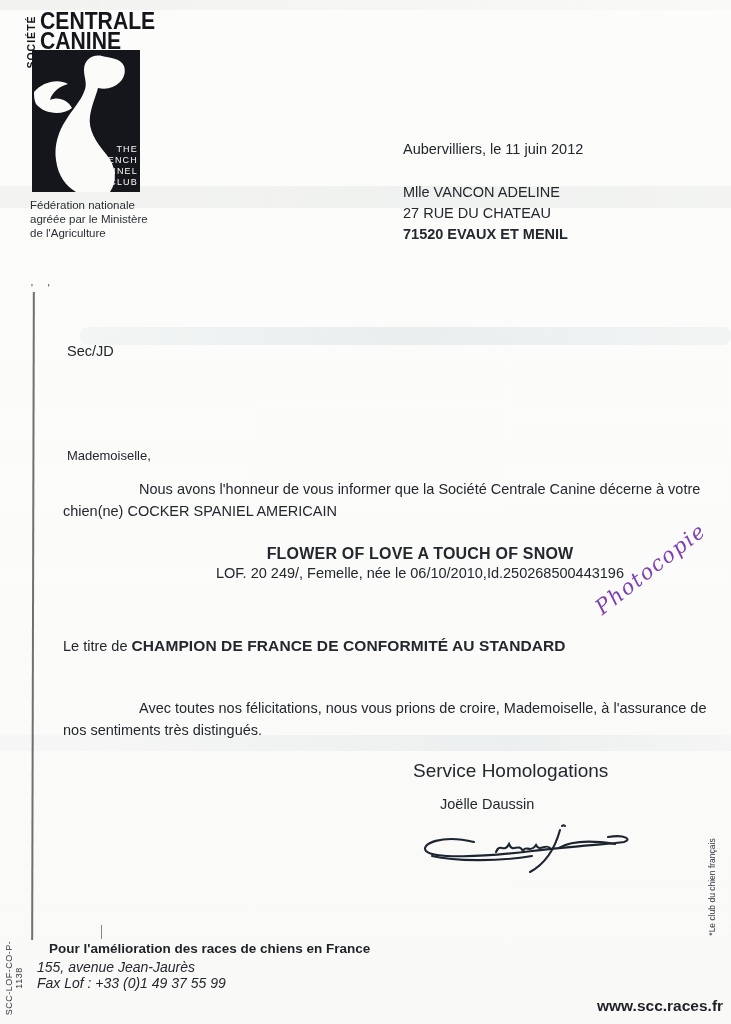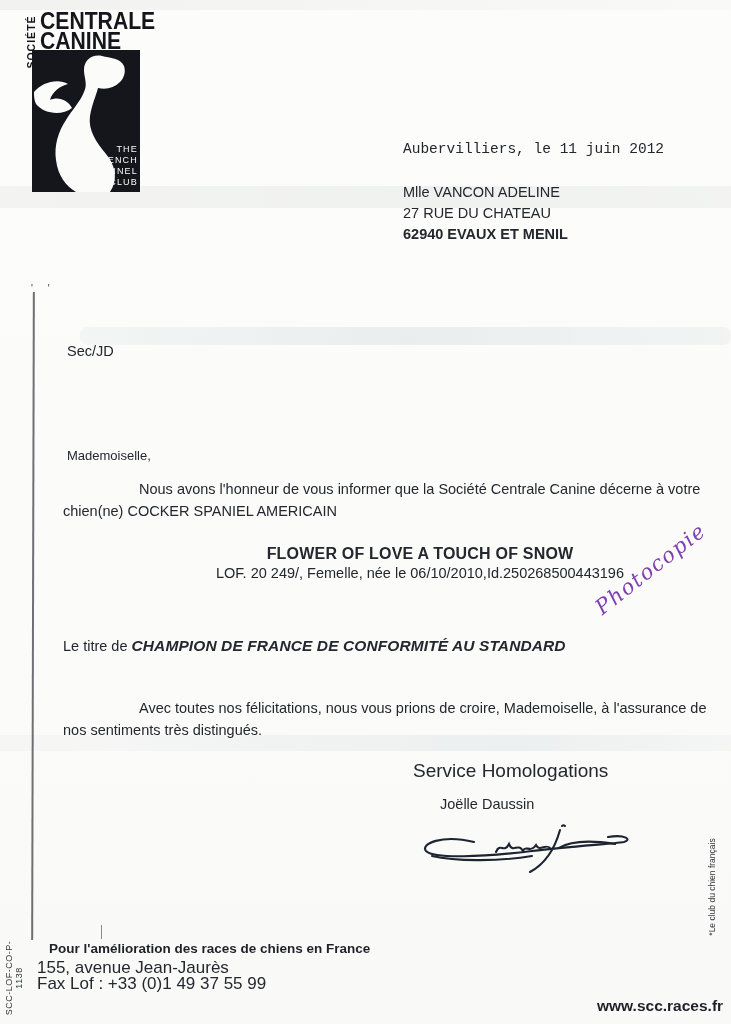--- a/index.html
+++ b/index.html
@@ -43,50 +43,50 @@
   
   .federation { left: 30px; top: 198px; font-size: 11.5px; line-height: 14px; color: #2a2e35; }
   .reconnue { left: 30px; top: 255px; font-size: 11.5px; line-height: 15px; font-weight: bold; color: #22262d; }
   .tiny-marks { left: 31px; top: 283px; font-size: 10px; color: #3a3e45; letter-spacing: 6px; }
 
   
   .vline { left: 32px; top: 292px; width: 1.6px; height: 648px;
     background: rgba(55,58,64,0.72); transform: rotate(0.15deg); }
 
   
-  .dateline { left: 403px; top: 141px; font-size: 14.5px; font-family: Liberation Mono, monospace; }
+  .dateline { left: 403px; top: 141px; font-size: 14.5px; }
   .recipient { left: 403px; top: 182px; font-size: 14.5px; line-height: 21px; }
   .recipient .city { font-weight: bold; }
   .reference { left: 67px; top: 343px; font-size: 14.5px; }
   .salutation { left: 67px; top: 448px; font-size: 13px; }
   .para { font-size: 14.5px; line-height: 21.5px; }
   .para .indent { padding-left: 76px; }
   .body-intro { left: 63px; top: 479px; width: 668px; }
   .dogname-block { left: 100px; top: 545px; width: 640px; text-align: center; }
   .dogname { font-size: 16px; font-weight: bold; letter-spacing: 0.2px; }
   .dogdetails { font-size: 14.5px; margin-top: 2px; }
   .title-line { left: 63px; top: 637px; font-size: 14.5px; }
-  .title-line b { font-size: 15.5px; letter-spacing: 0.1px; font-style: italic; }
+  .title-line b { font-size: 15.5px; letter-spacing: 0.1px; }
   .closing { left: 63px; top: 698px; width: 672px; }
   .service { left: 413px; top: 760px; font-size: 19px; }
   .signatory { left: 440px; top: 796px; font-size: 14.5px; }
   .signature { left: 412px; top: 818px; width: 225px; height: 58px; }
 
   
   .photocopie {
     left: 598px; top: 598px; width: 170px;
     transform: rotate(-38deg); transform-origin: left center;
     font-family: "DejaVu Serif", serif; font-style: italic;
     font-size: 21px; letter-spacing: 1.5px; color: #7d3fb2;
   }
 
   
   .footer-rule-tick { left: 101px; top: 925px; width: 1.4px; height: 14px; background: rgba(60,62,68,0.6); }
   .footer-slogan { left: 37px; top: 941px; font-size: 13.5px; font-weight: bold; color: #1e2228; margin-left: 12px; }
-  .footer-lines { left: 37px; top: 960px; font-size: 17px; line-height: 15.8px; color: #24282f; }
+  .footer-lines { left: 37px; top: 960px; font-size: 14px; line-height: 15.8px; color: #24282f; font-style: italic; }
   .website { left: 597px; top: 997px; font-size: 15.5px; font-weight: bold; color: #1e2228; }
 
   .doc-ref {
     left: -31px; top: 968px;
     transform: rotate(-90deg); transform-origin: center;
     font-size: 9px; color: #33373e; letter-spacing: 0.5px; width: 90px; text-align: center;
   }
   .side-note {
     left: 652px; top: 882px;
     transform: rotate(-90deg); transform-origin: center;
@@ -115,26 +115,31 @@
       <path fill="#fbfbf9" d="M2,42 C10,32 26,28 36,34 C28,36 20,42 18,50 C26,46 36,50 40,58 C30,66 12,64 4,54 C2,50 2,46 2,42 Z"></path>
 
       <path fill="#fbfbf9" d="M70,6 C60,4 52,10 52,20 C52,28 56,34 52,42 C48,52 40,60 34,70 C26,82 22,96 24,110 C26,126 34,136 44,142 L78,142 C86,130 84,116 74,104 C64,92 56,80 58,66 C60,54 64,46 66,38 C74,40 82,38 88,32 C92,28 94,22 92,16 C88,8 78,8 70,6 Z"></path>
       <text x="106" y="102" text-anchor="end" fill="#fbfbf9" font-size="9" letter-spacing="1.2" font-family="Liberation Sans, sans-serif">THE</text>
       <text x="106" y="113" text-anchor="end" fill="#fbfbf9" font-size="9" letter-spacing="1.2" font-family="Liberation Sans, sans-serif">FRENCH</text>
       <text x="106" y="124" text-anchor="end" fill="#fbfbf9" font-size="9" letter-spacing="1.2" font-family="Liberation Sans, sans-serif">KENNEL</text>
       <text x="106" y="135" text-anchor="end" fill="#fbfbf9" font-size="9" letter-spacing="1.2" font-family="Liberation Sans, sans-serif">CLUB</text>
     </svg>
   </div>
 
+  <div class="abs federation">
+    <div>Fédération nationale</div>
+    <div>agréée par le Ministère</div>
+    <div>de l'Agriculture</div>
+  </div>
 
   <div class="abs dateline">Aubervilliers, le 11 juin 2012</div>
   <div class="abs recipient">
     <div>Mlle VANCON ADELINE</div>
     <div>27 RUE DU CHATEAU</div>
-    <div class="city">62940 EVAUX ET MENIL</div>
+    <div class="city">71520 EVAUX ET MENIL</div>
   </div>
 
   <div class="abs reference">Sec/JD</div>
   <div class="abs salutation">Mademoiselle,</div>
 
   <div class="abs para body-intro">
     <div class="indent">Nous avons l'honneur de vous informer que la Société Centrale Canine décerne à votre</div>
     <div>chien(ne) COCKER SPANIEL AMERICAIN</div>
   </div>
 

